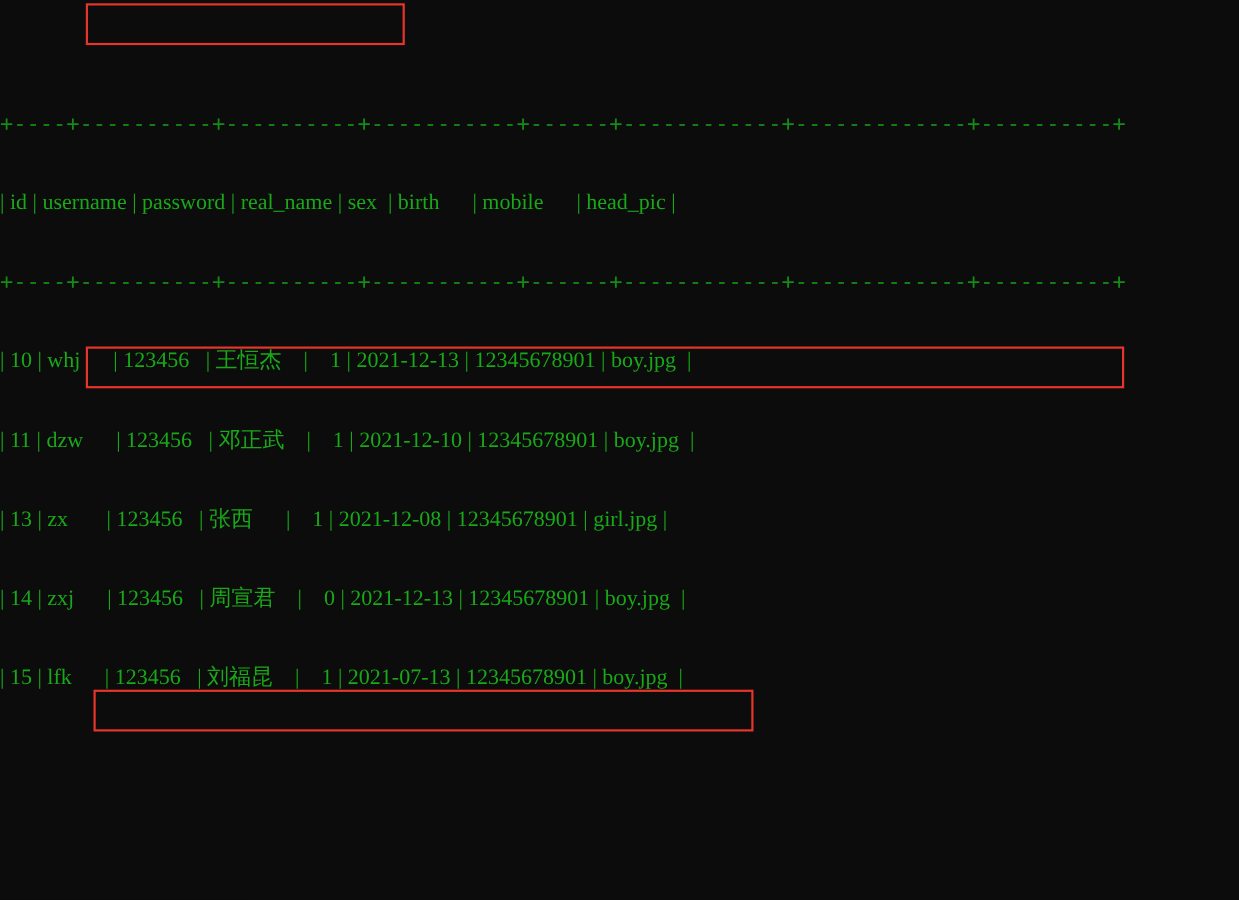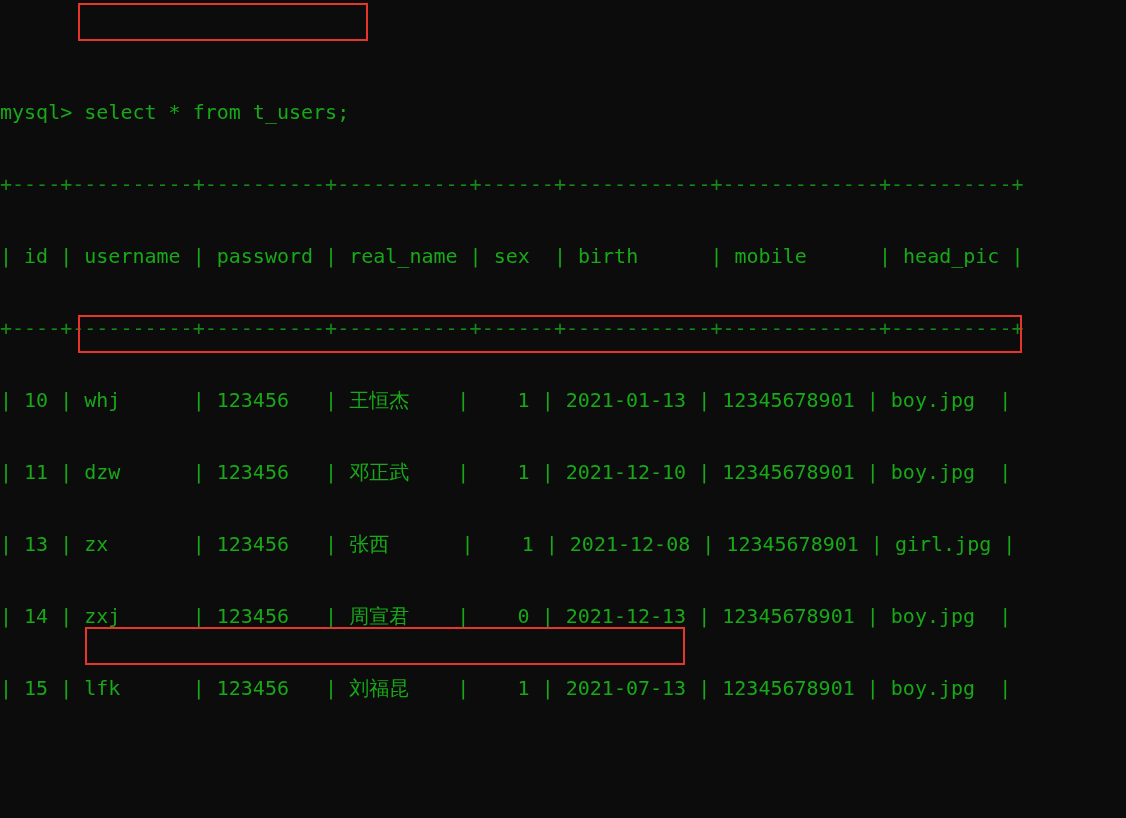--- a/index.html
+++ b/index.html
@@ -41,44 +41,44 @@
     color: #18a818;
   }
   .cmd {
     color: #18a818;
   }
   .rule {
     color: #168a16;
   }
   .tbl {
     color: #18a818;
+    font-family: Liberation Serif, serif;
   }
 
   
   .hl {
     position: absolute;
     border: 2px solid #e8352b;
     box-sizing: border-box;
     pointer-events: none;
     background: transparent;
   }
 </style>
 </head>
 <body style="background: rgb(12, 12, 12);">
 
 <div id="terminal" style="background: rgb(12, 12, 12);">
 
   <div class="screen" style="color: rgb(24, 168, 24);">
 
     
-    <div class="line"><span class="prompt">mysql&gt; </span><span class="cmd">select * from t_users;</span></div>
     <div class="line rule">+----+----------+----------+-----------+------+------------+-------------+----------+</div>
     <div class="line tbl">| id | username | password | real_name | sex  | birth      | mobile      | head_pic |</div>
     <div class="line rule">+----+----------+----------+-----------+------+------------+-------------+----------+</div>
-    <div class="line tbl">| 10 | whj      | 123456   | 王恒杰    |    1 | 2021-01-13 | 12345678901 | boy.jpg  |</div>
+    <div class="line tbl">| 10 | whj      | 123456   | 王恒杰    |    1 | 2021-12-13 | 12345678901 | boy.jpg  |</div>
     <div class="line tbl">| 11 | dzw      | 123456   | 邓正武    |    1 | 2021-12-10 | 12345678901 | boy.jpg  |</div>
     <div class="line tbl">| 13 | zx       | 123456   | 张西      |    1 | 2021-12-08 | 12345678901 | girl.jpg |</div>
     <div class="line tbl">| 14 | zxj      | 123456   | 周宣君    |    0 | 2021-12-13 | 12345678901 | boy.jpg  |</div>
     <div class="line tbl">| 15 | lfk      | 123456   | 刘福昆    |    1 | 2021-07-13 | 12345678901 | boy.jpg  |</div>
     
     
     
 
     
     

